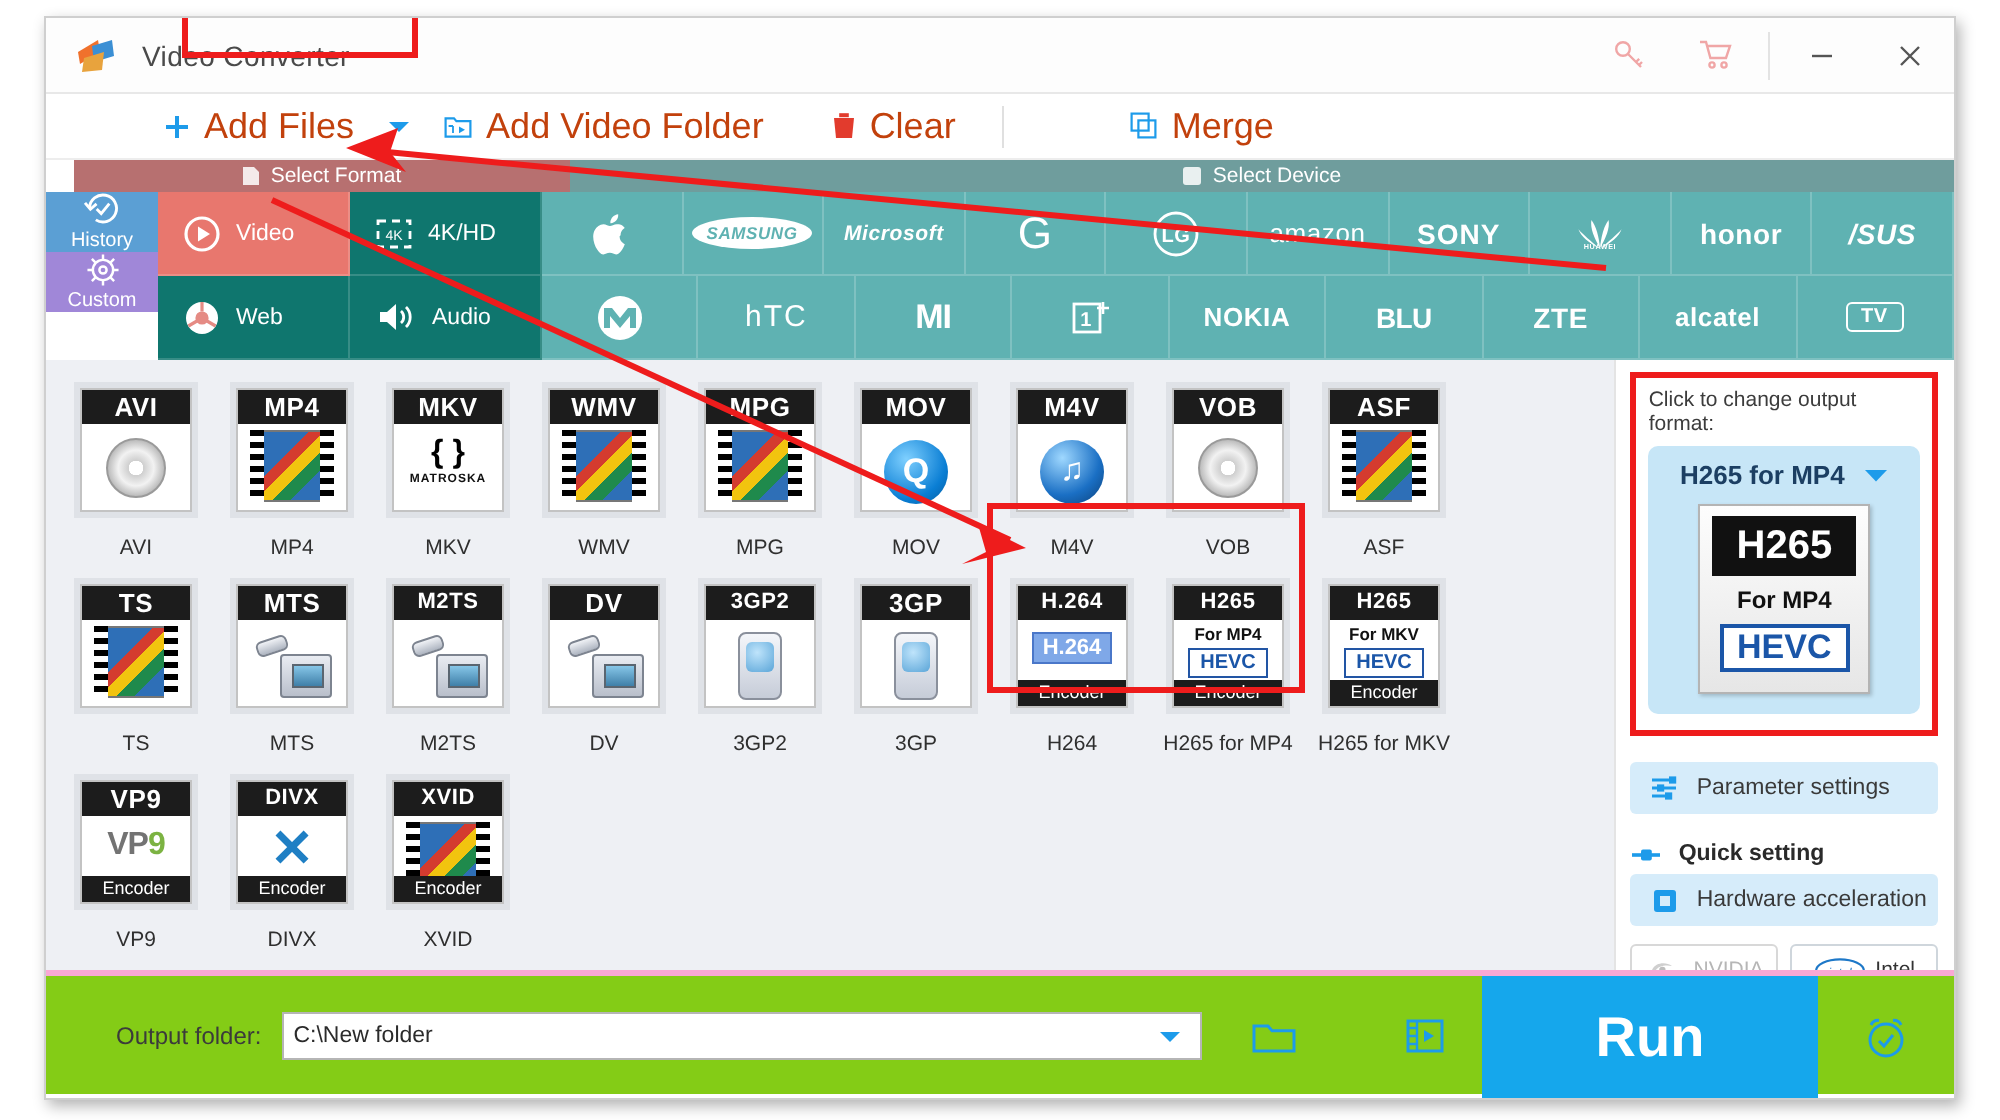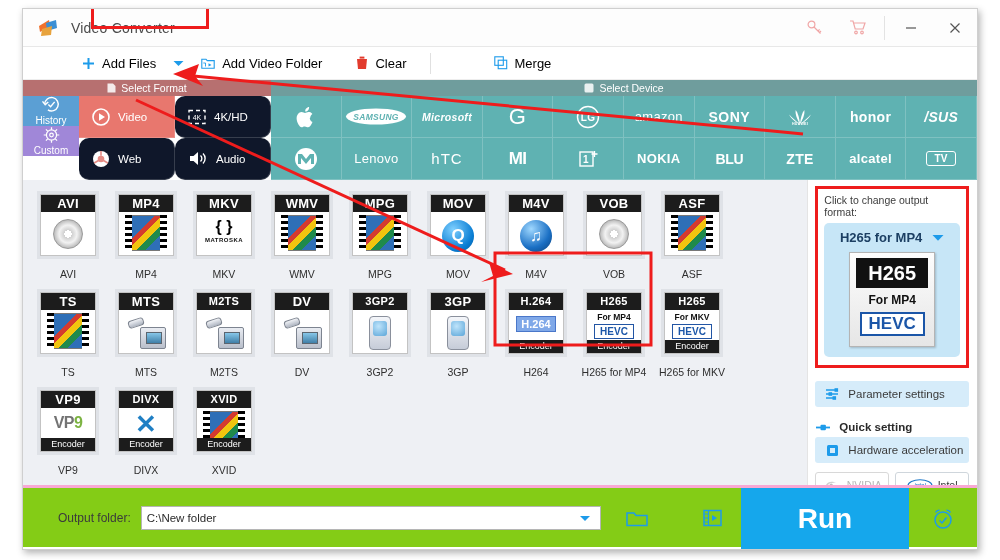--- a/index.html
+++ b/index.html
@@ -37,32 +37,32 @@
     display: flex; align-items: center; justify-content: center;
   }
   .tb-sep { width: 1px; height: 24px; background: #e3e3e3; margin: 0 4px; }
 
   
   .toolbar {
     height: 33px; width: 100%;
     background: #ffffff;
     border-bottom: 1px solid #ededed;
     display: flex; align-items: center;
-    font-size: 13px; color: #000000;
+    font-size: 18px; color: #c2410c;
   }
   .tool-item { display: flex; align-items: center; height: 33px; padding: 0 9px; }
   .tool-item .lbl { margin-left: 7px; }
   .tool-div { width: 1px; height: 21px; background: #e0e0e0; margin: 0 14px; }
   .caret-btn { padding: 0 8px; height: 33px; display: flex; align-items: center; }
 
   
   .selstrip { position: relative; height: 100px; width: 100%; display: flex; }
   .sel-head {
     position: absolute; top: 0; left: 0; right: 0; height: 16px;
-    display: flex; font-size: 10.5px; color: #ffffff;
+    display: flex; font-size: 10.5px; color: #ffffff; padding-left: 14px;
   }
   .sel-head .fmt-head {
     width: 248px; background: #b77070;
     display: flex; align-items: center; justify-content: center; gap: 5px;
   }
   .sel-head .dev-head {
     flex: 1; background: #6f9d9d;
     display: flex; align-items: center; justify-content: center; gap: 5px;
   }
   .rail {
@@ -79,21 +79,21 @@
 
   .fmt-cells { width: 192px; padding-top: 16px; display: flex; flex-direction: column; }
   .fmt-row { height: 42px; display: flex; }
   .fmt-cell {
     width: 96px; display: flex; align-items: center; gap: 8px;
     padding-left: 13px; color: #ffffff; font-size: 11.5px;
     background: #e8776e;
     border-right: 1px solid rgba(255,255,255,0.17);
     border-bottom: 1px solid rgba(255,255,255,0.17);
   }
-  .fmt-cell.dim { background: #0f172a; border-radius: 10px; }
+  .fmt-cell.dim { background: #0f766e; }
 
   .dev-cells { flex: 1; padding-top: 16px; display: flex; flex-direction: column; }
   .dev-row { height: 42px; display: flex; }
   .dev-cell {
     flex: 1; display: flex; align-items: center; justify-content: center;
     color: #ffffff; background: #5fb2b2;
     border-right: 1px solid rgba(255,255,255,0.20);
     border-bottom: 1px solid rgba(255,255,255,0.20);
     font-size: 13px; font-weight: bold; letter-spacing: .3px;
     overflow: hidden;
@@ -500,23 +500,20 @@
         <div class="dev-cell" style="font-size:14px;font-style:italic">
           <span>/SUS</span>
         </div>
       </div>
       <div class="dev-row">
         <div class="dev-cell">
           <svg width="24" height="24" viewBox="0 0 24 24">
             <circle cx="12" cy="12" r="11" fill="#fff"></circle>
             <path d="M4 17 L4 7 L8 7 L12 12 L16 7 L20 7 L20 17 L17 17 L17 11 L12 17 L7 11 L7 17 Z" fill="#5fb2b2"></path>
           </svg>
-        </div>
-        <div class="dev-cell" style="font-size:13px;font-weight:normal">
-          <span>Lenovo</span>
         </div>
         <div class="dev-cell" style="font-size:15px;font-weight:normal;letter-spacing:1px">
           <span>hTC</span>
         </div>
         <div class="dev-cell" style="font-size:17px;letter-spacing:-.5px">
           <span>MI</span>
         </div>
         <div class="dev-cell">
           <svg width="19" height="19" viewBox="0 0 19 19">
             <rect x="1" y="3" width="13" height="14" fill="none" stroke="#fff" stroke-width="1.4"></rect>

